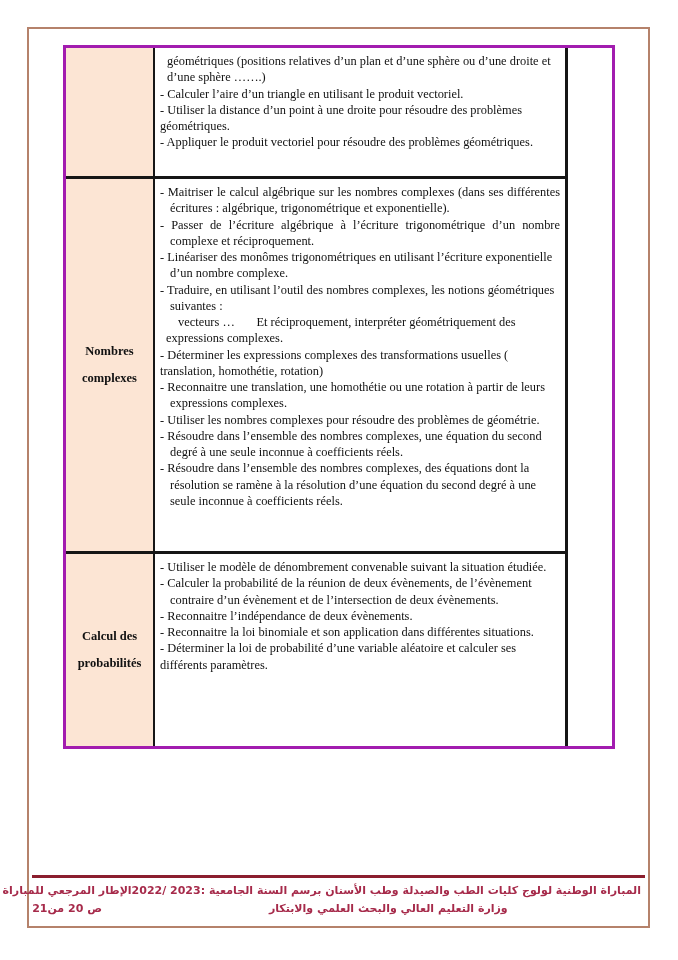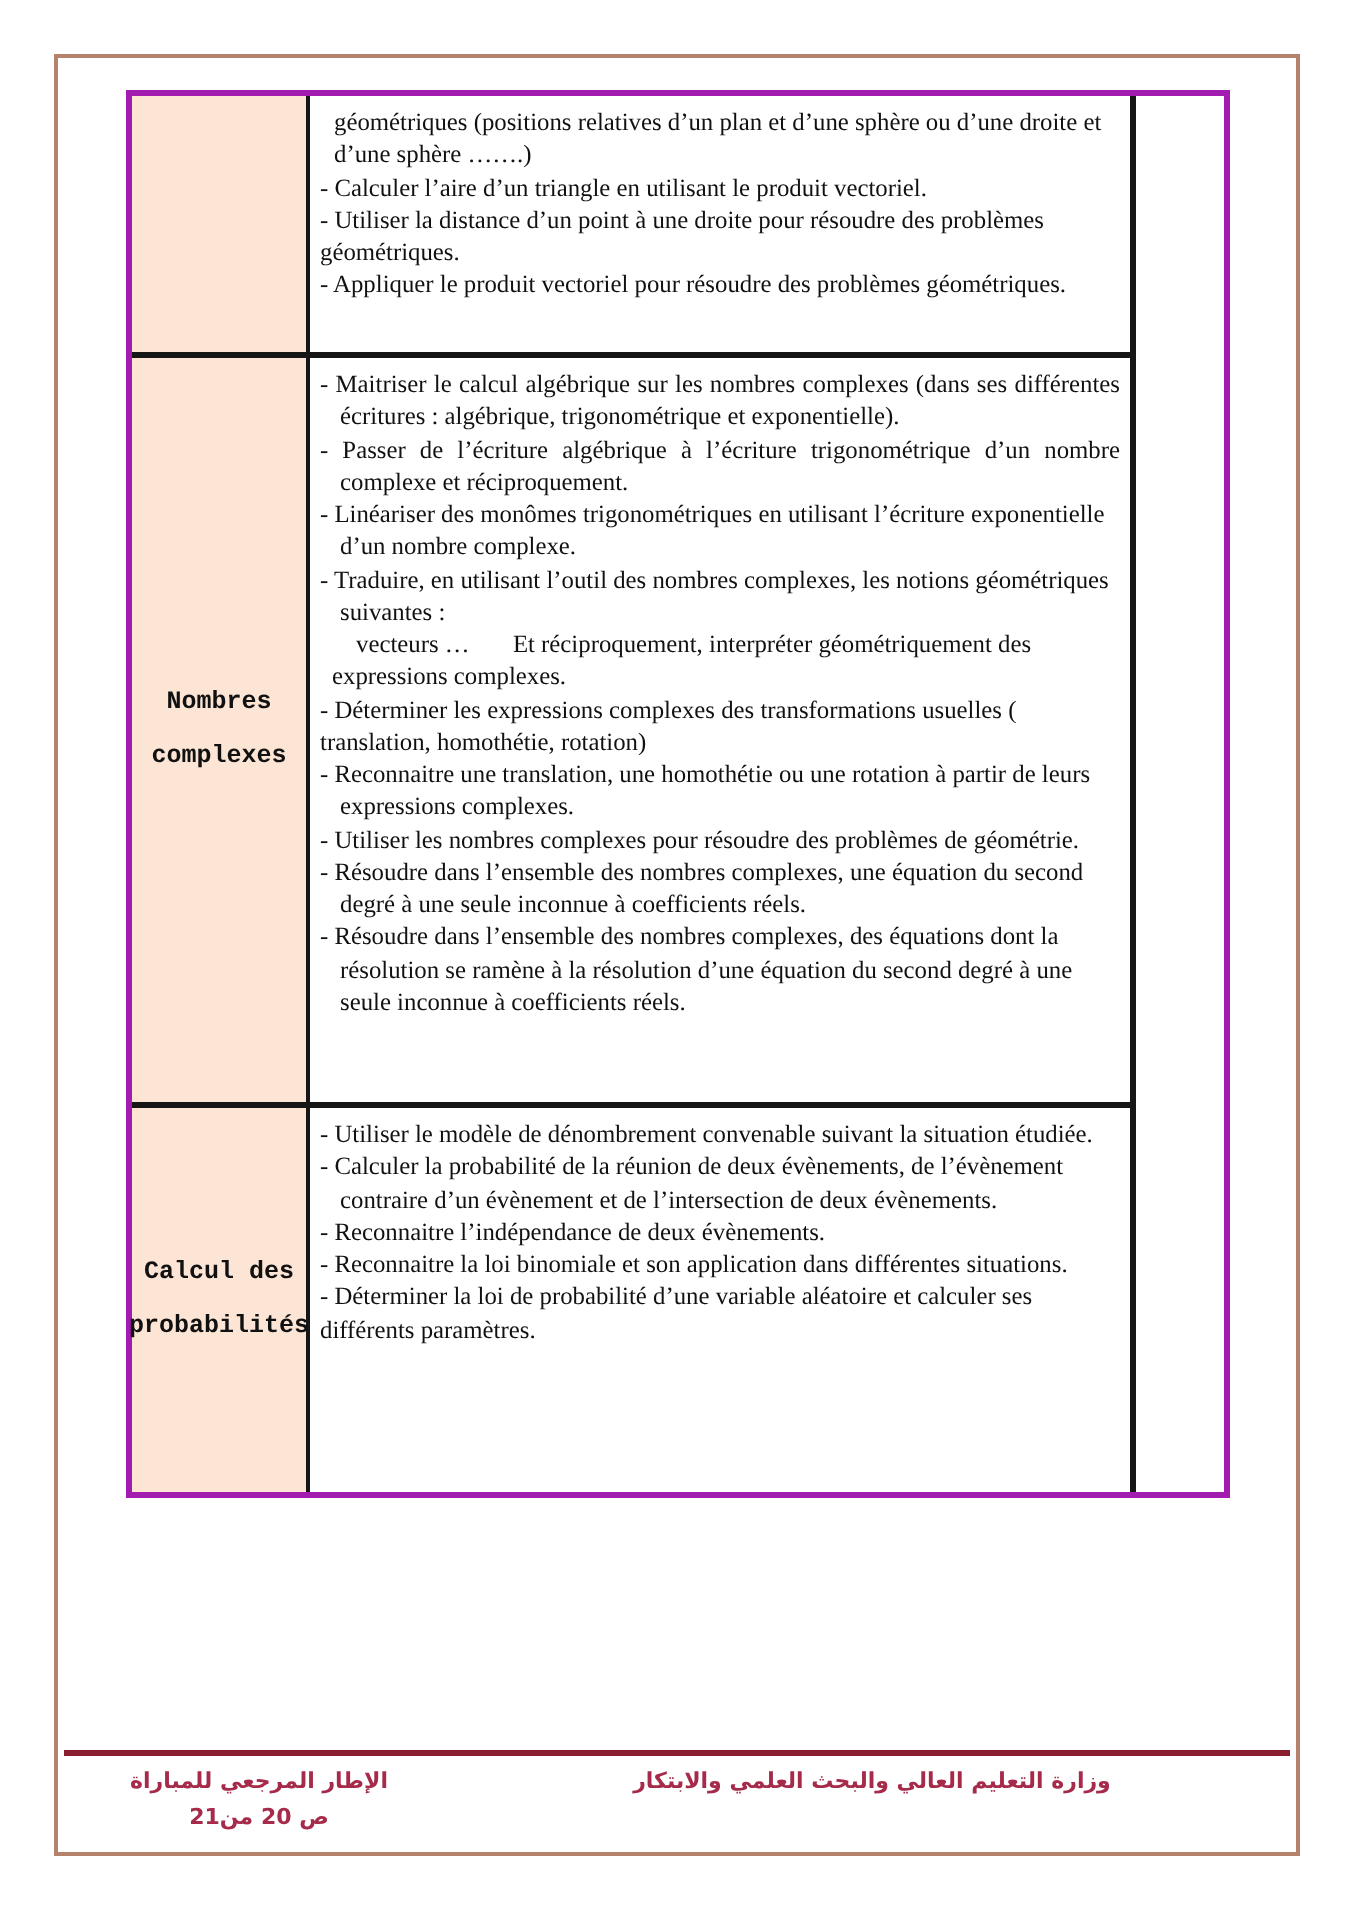--- a/index.html
+++ b/index.html
@@ -17,21 +17,21 @@
     position:absolute;left:34px;top:16px;
     display:grid;
     grid-template-columns:89px 413px 44px;
     grid-template-rows:131px 375px 192px;
     border:3px solid #a21caf;
   }
   .cell{background:#fff;}
   .label-cell{
     background:#fce5d4;border-right:2px solid #161616;
     display:flex;align-items:center;justify-content:center;text-align:center;
-    font-weight:bold;font-size:12.5px;line-height:27px;padding:0 4px;font-family:Liberation Mono, monospace;
+    font-weight:bold;font-size:12.5px;line-height:27px;padding:0 4px;
   }
   .text-cell{
     border-right:3px solid #161616;
     padding:5px 5px 0 5px;
     font-size:12.4px;line-height:16.25px;
   }
   .bb{border-bottom:3px solid #161616;}
   .spare-cell{grid-column:3;grid-row:1 / 4;background:#fff;}
   .text-cell p{margin:0;}
   .hang{padding-left:10px;text-indent:-10px;}
@@ -95,20 +95,21 @@
         <p>- Reconnaitre l’indépendance de deux évènements.</p>
         <p>- Reconnaitre la loi binomiale et son application dans différentes situations.</p>
         <p>- Déterminer la loi de probabilité d’une variable aléatoire et calculer ses différents paramètres.</p>
       </div>
 
     </div>
 
     <div class="footer">
       <div class="footer-cols">
         <div class="fcol-main">
+          <div class="fline l1"><span>المباراة الوطنية لولوج كليات الطب والصيدلة وطب الأسنان برسم السنة الجامعية</span> <span class="years">2022/  2023:</span></div>
           <div class="fline l2">وزارة التعليم العالي والبحث العلمي والابتكار</div>
         </div>
         <div class="fcol-side">
           <div class="fline">الإطار المرجعي للمباراة</div>
           <div class="fline">ص 20 من21</div>
         </div>
       </div>
     </div>
 
   </div>

